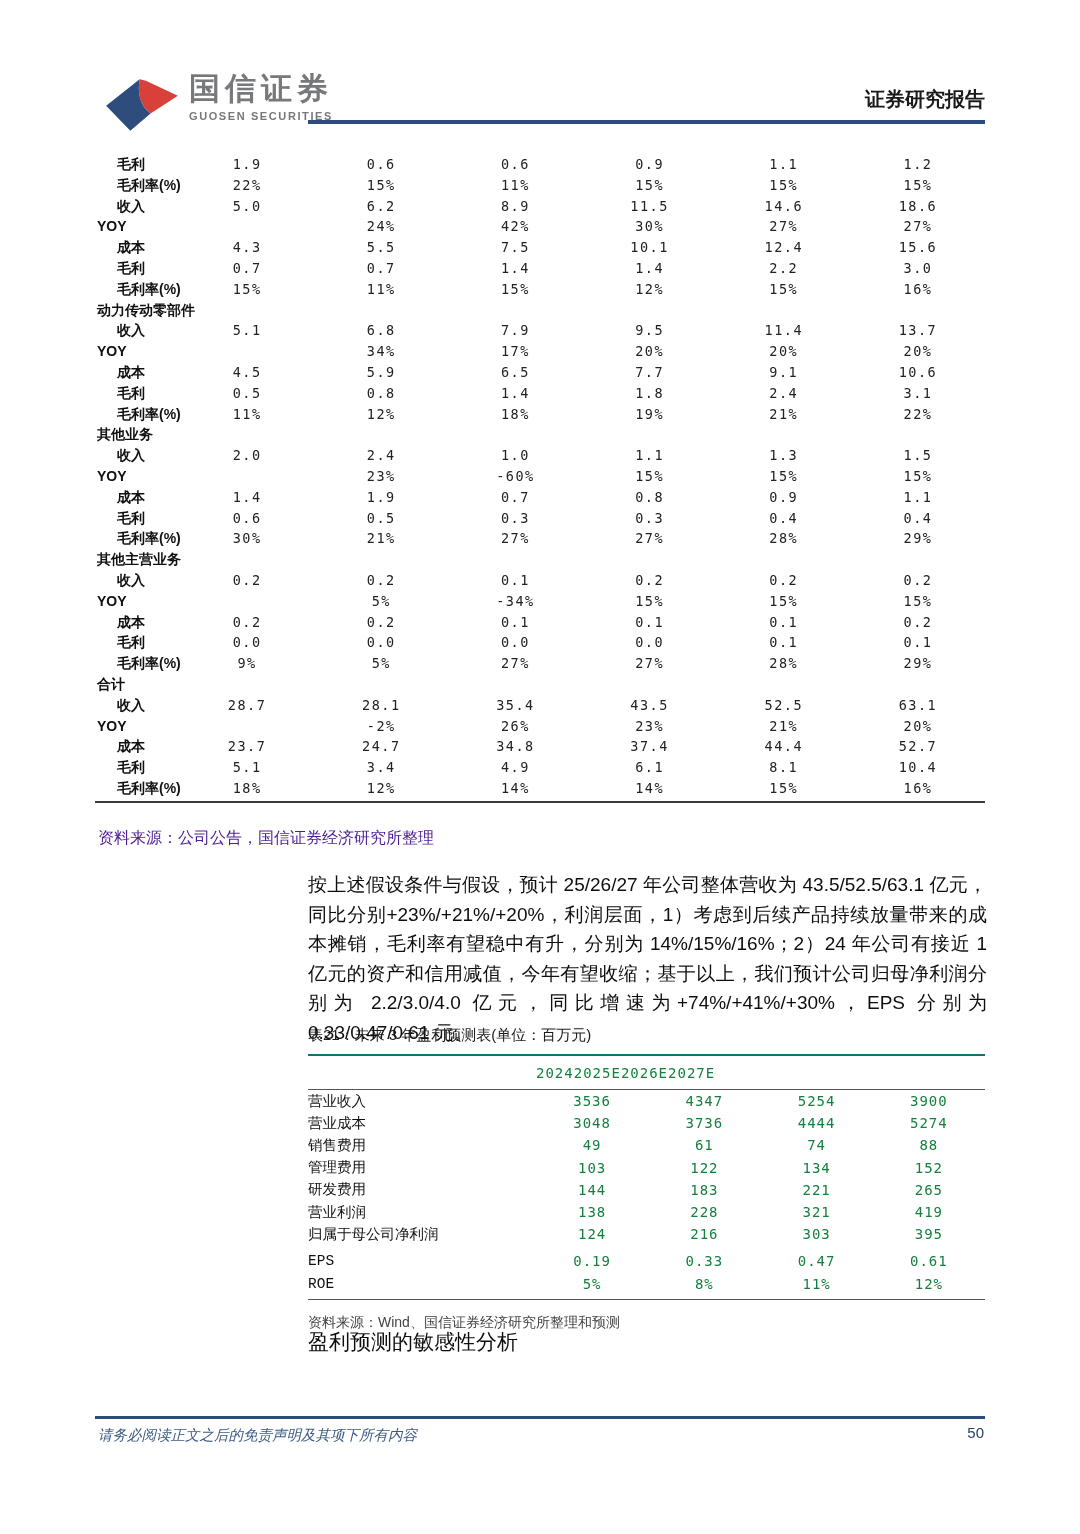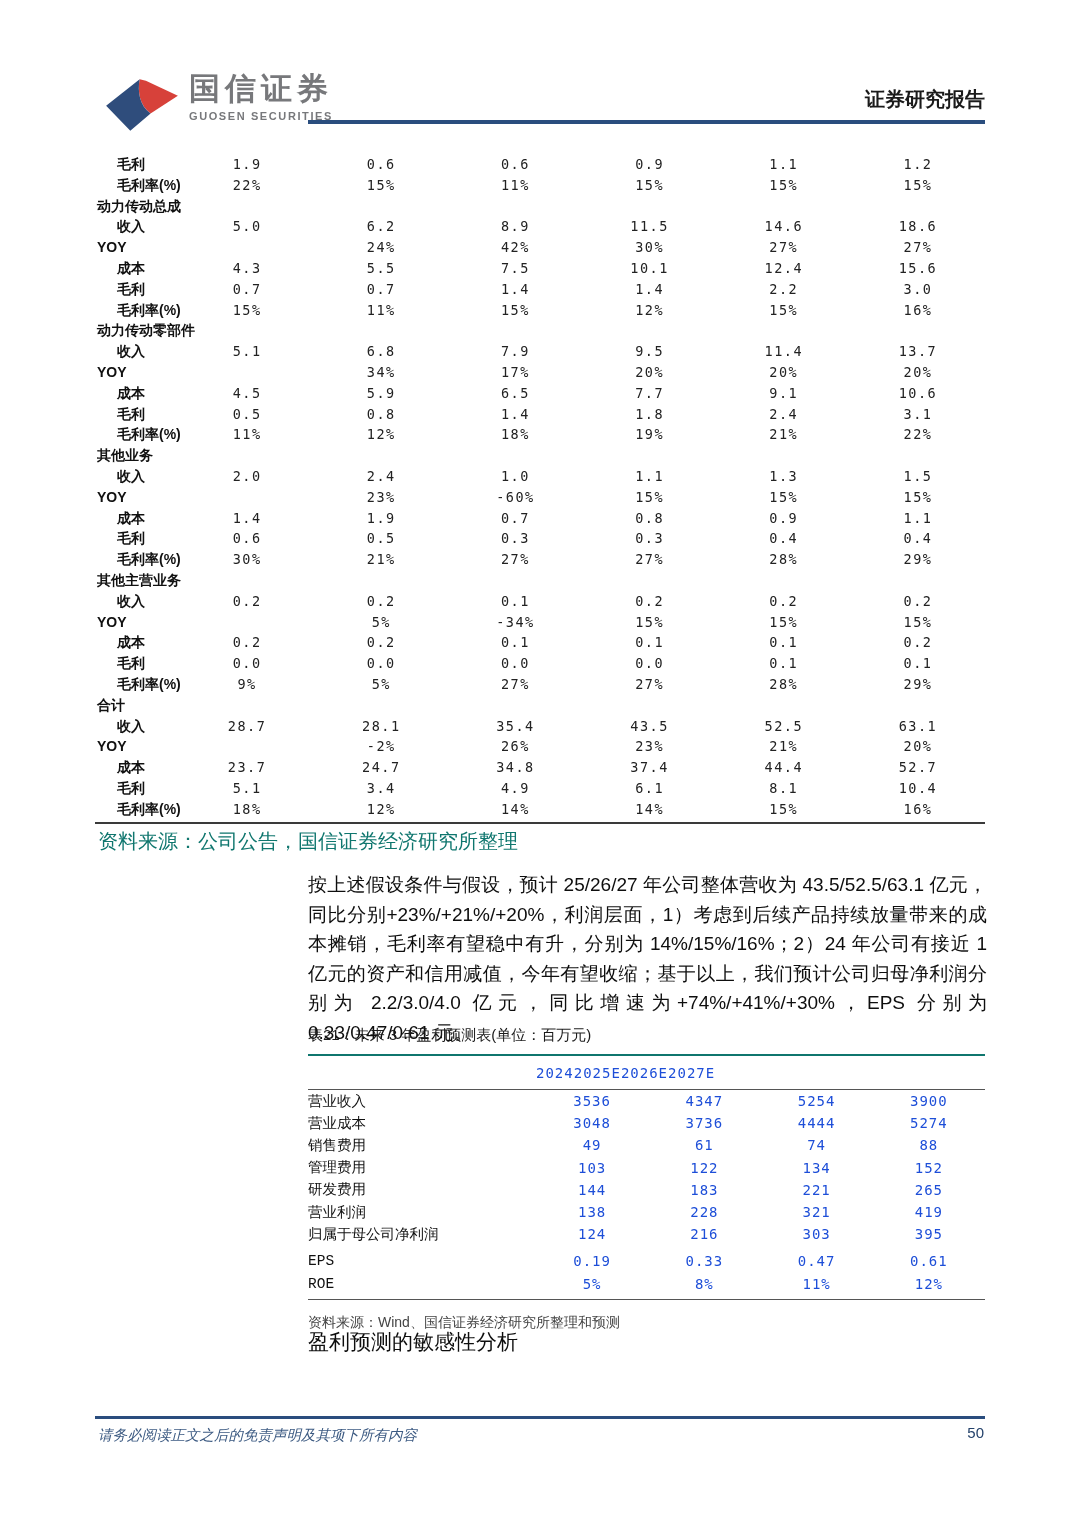--- a/index.html
+++ b/index.html
@@ -29,42 +29,42 @@
   .mtable { position:absolute; left:95px; top:156px; width:890px; border-bottom:2px solid #3a3a3a; }
   .mtable .trow { display:flex; height:20.8px; align-items:flex-start; }
   .mtable .rlabel { width:85px; font-size:14px; font-weight:bold; white-space:nowrap; color:#111; }
   .mtable .trow.sub .rlabel { padding-left:22px; }
   .mtable .trow.section .rlabel, .mtable .trow.top .rlabel { padding-left:2px; }
   .mtable .cell {
     flex:1; text-align:center; font-size:13.5px;
     font-family:"DejaVu Sans Mono", "Liberation Mono", monospace;
     letter-spacing:1.5px; color:#222;
   }
-  .src-note { position:absolute; left:98px; top:828px; font-size:20px; color:#0f766e; }
+  .src-note { position:absolute; left:98px; top:828px; font-size:16px; color:#4c1d95; }
 
   
   .para {
     position:absolute; left:308px; top:870px; width:679px;
     font-size:19px; line-height:29.6px; text-align:justify; color:#0e0e0e;
   }
 
   
   .ftable { position:absolute; left:308px; top:1026px; width:677px; }
   .ftable-title { font-size:15px; color:#1a1a1a; padding-bottom:9px; border-bottom:2px solid #0f766e; }
   .ftable .thead { display:flex; height:34px; align-items:center; border-bottom:1.5px solid #555; }
   .ftable .thead .rlabel { width:228px; }
   .ftable .thead .cell { font-weight:normal; }
   .ftable .tbody { border-bottom:1.5px solid #555; padding-bottom:4px; }
   .ftable .trow { display:flex; height:22.2px; align-items:center; }
   .ftable .trow.gap { margin-top:5px;align-items:center; }
   .ftable .rlabel { width:228px; font-size:14.5px; color:#111; white-space:nowrap;font-family:Liberation Mono, monospace; }
   .ftable .cell {
     flex:1; text-align:center; font-size:14px;
     font-family:"DejaVu Sans Mono", "Liberation Mono", monospace;
-    letter-spacing:1px; color:#1d4ed8;
+    letter-spacing:1px; color:#15803d;
   }
   .ftable-src { margin-top:14px; font-size:14px; color:#444; }
 
   
   .sec-heading { position:absolute; left:308px; top:1328px; font-size:21px; font-weight:normal; color:#0e0e0e; }
 
   
   .footer-line { position:absolute; left:95px; top:1416px; width:890px; height:3px; background:#2a4d7e; }
   .footer-disclaimer { position:absolute; left:98px; top:1426px; font-size:14.5px; font-style:italic; color:#3c5a82; }
   .footer-page { position:absolute; right:96px; top:1424px; font-size:15px; color:#24426b; }
@@ -99,29 +99,20 @@
       </div>
       <div class="trow sub">
         <div class="rlabel">毛利率(%)</div>
         <div class="cell">22%</div>
         <div class="cell">15%</div>
         <div class="cell">11%</div>
         <div class="cell">15%</div>
         <div class="cell">15%</div>
         <div class="cell">15%</div>
       </div>
-      <div class="trow section">
-        <div class="rlabel">动力传动总成</div>
-        <div class="cell"></div>
-        <div class="cell"></div>
-        <div class="cell"></div>
-        <div class="cell"></div>
-        <div class="cell"></div>
-        <div class="cell"></div>
-      </div>
       <div class="trow sub">
         <div class="rlabel">收入</div>
         <div class="cell">5.0</div>
         <div class="cell">6.2</div>
         <div class="cell">8.9</div>
         <div class="cell">11.5</div>
         <div class="cell">14.6</div>
         <div class="cell">18.6</div>
       </div>
       <div class="trow top">

